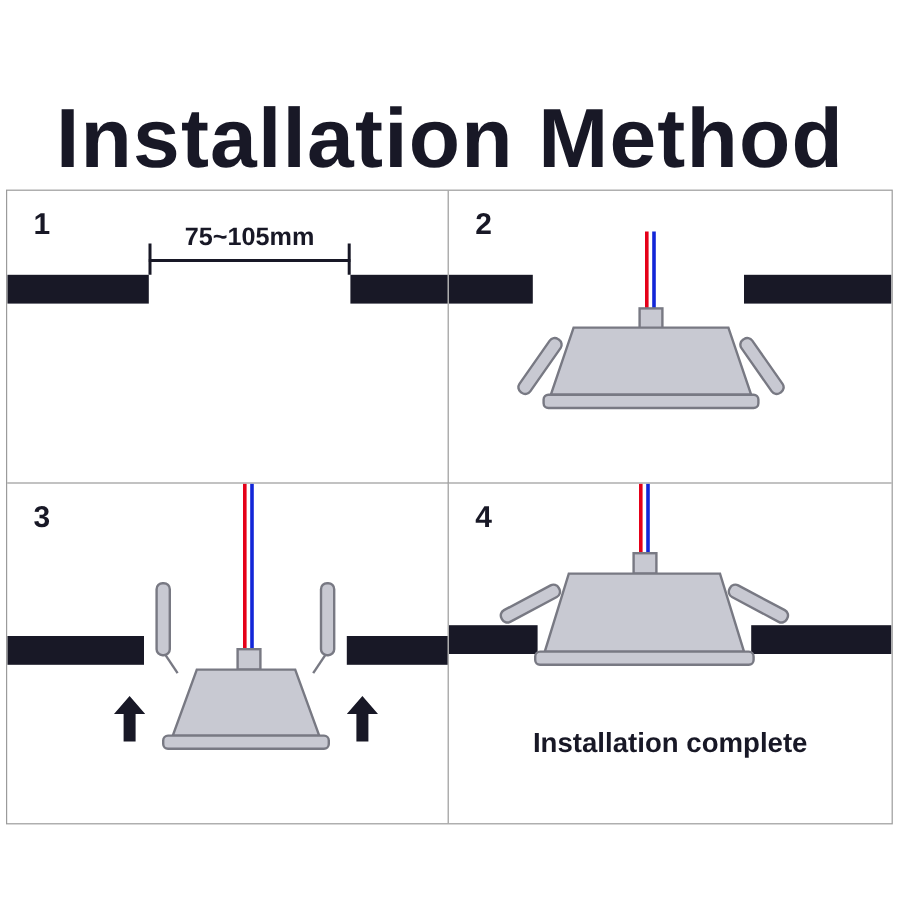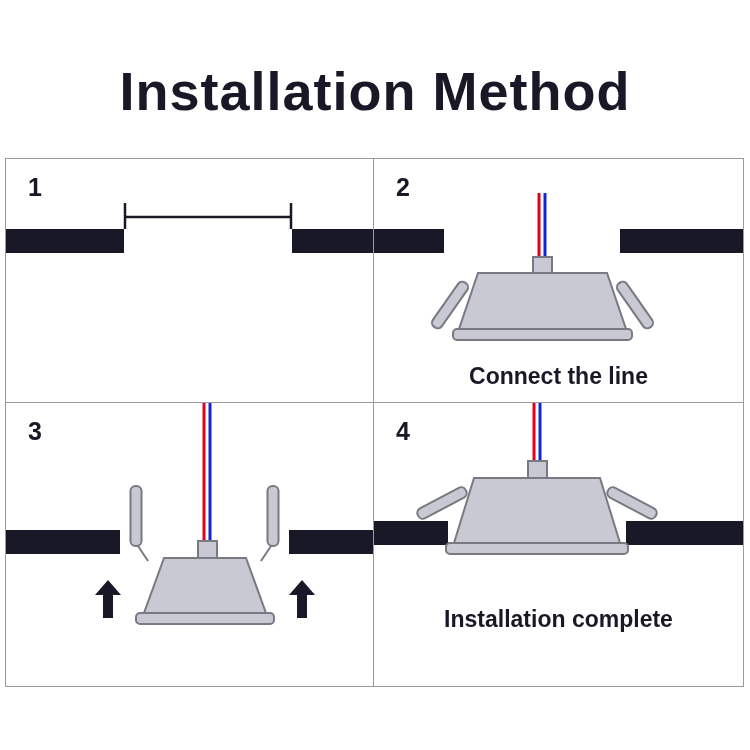--- a/index.html
+++ b/index.html
@@ -2,22 +2,22 @@
 <html style="--background: #ffffff; --ink: #181826; --grid-line: #9b9b9b; --lamp-fill: #c8c9d2; --lamp-edge: #787983; --wire-red: #e50019; --wire-blue: #1226d8;"><head>
 <meta charset="utf-8">
 <style>
   html,body{margin:0;padding:0;background:#fff;}
   .canvas{
     position:relative;width:750px;height:750px;overflow:hidden;
     background:var(--background,#fff);
     font-family:"Liberation Sans",sans-serif;color:var(--ink,#181826);
   }
   .title{
-    position:absolute;top:64px;left:0;width:100%;text-align:center;
-    font-size:54px;font-weight:bold;letter-spacing:1px;color:var(--ink,#181826);
+    position:absolute;top:80px;left:0;width:100%;text-align:center;
+    font-size:70px;font-weight:bold;letter-spacing:1px;color:var(--ink,#181826);
     line-height:1;
   }
   .grid{
     position:absolute;left:5px;top:158px;width:739px;height:529px;
     display:grid;grid-template-columns:368px 1fr;grid-template-rows:244px 1fr;
     border:1px solid var(--grid-line,#9b9b9b);box-sizing:border-box;
   }
   .panel{position:relative;overflow:hidden;}
   .p-tl{border-right:1px solid var(--grid-line,#9b9b9b);border-bottom:1px solid var(--grid-line,#9b9b9b);}
   .p-tr{border-bottom:1px solid var(--grid-line,#9b9b9b);}
@@ -53,20 +53,21 @@
           <rect x="0" y="70" width="118" height="24" fill="var(--ink,#181826)"></rect>
           <rect x="286" y="70" width="82" height="24" fill="var(--ink,#181826)"></rect>
         </g>
         <g stroke="var(--ink,#181826)" stroke-width="2.5">
           <line x1="119" y1="44" x2="119" y2="70"></line>
           <line x1="285" y1="44" x2="285" y2="70"></line>
           <line x1="118" y1="58" x2="286" y2="58"></line>
         </g>
       </svg>
       <div class="num">1</div>
+      <div class="dim">75~105mm</div>
     </div>
 
     <div class="panel p-tr">
       <svg width="369" height="244" viewBox="0 0 369 244">
         <g>
           <rect x="0" y="70" width="70" height="24" fill="var(--ink,#181826)"></rect>
           <rect x="246" y="70" width="123" height="24" fill="var(--ink,#181826)"></rect>
         </g>
         <g stroke-width="3">
           <line x1="165" y1="34" x2="165" y2="100" stroke="var(--wire-red,#e50019)"></line>
@@ -76,21 +77,20 @@
           <rect x="159" y="98" width="19" height="17"></rect>
           <g>
             <rect x="-5.5" y="-27" width="11" height="54" rx="5" transform="translate(76,146) rotate(35)"></rect>
             <rect x="-5.5" y="-27" width="11" height="54" rx="5" transform="translate(261,146) rotate(-35)"></rect>
           </g>
           <path d="M104,114 L233,114 L252,170 L85,170 Z"></path>
           <rect x="79" y="170" width="179" height="11" rx="4"></rect>
         </g>
       </svg>
       <div class="num">2</div>
-      <div class="caption cap-2">Connect the line</div>
     </div>
 
     <div class="panel p-bl">
       <svg width="368" height="281" viewBox="0 0 368 281">
         <g stroke-width="3">
           <line x1="198" y1="0" x2="198" y2="140" stroke="var(--wire-red,#e50019)"></line>
           <line x1="204" y1="0" x2="204" y2="140" stroke="var(--wire-blue,#1226d8)"></line>
         </g>
         <g>
           <rect x="0" y="127" width="114" height="24" fill="var(--ink,#181826)"></rect>

